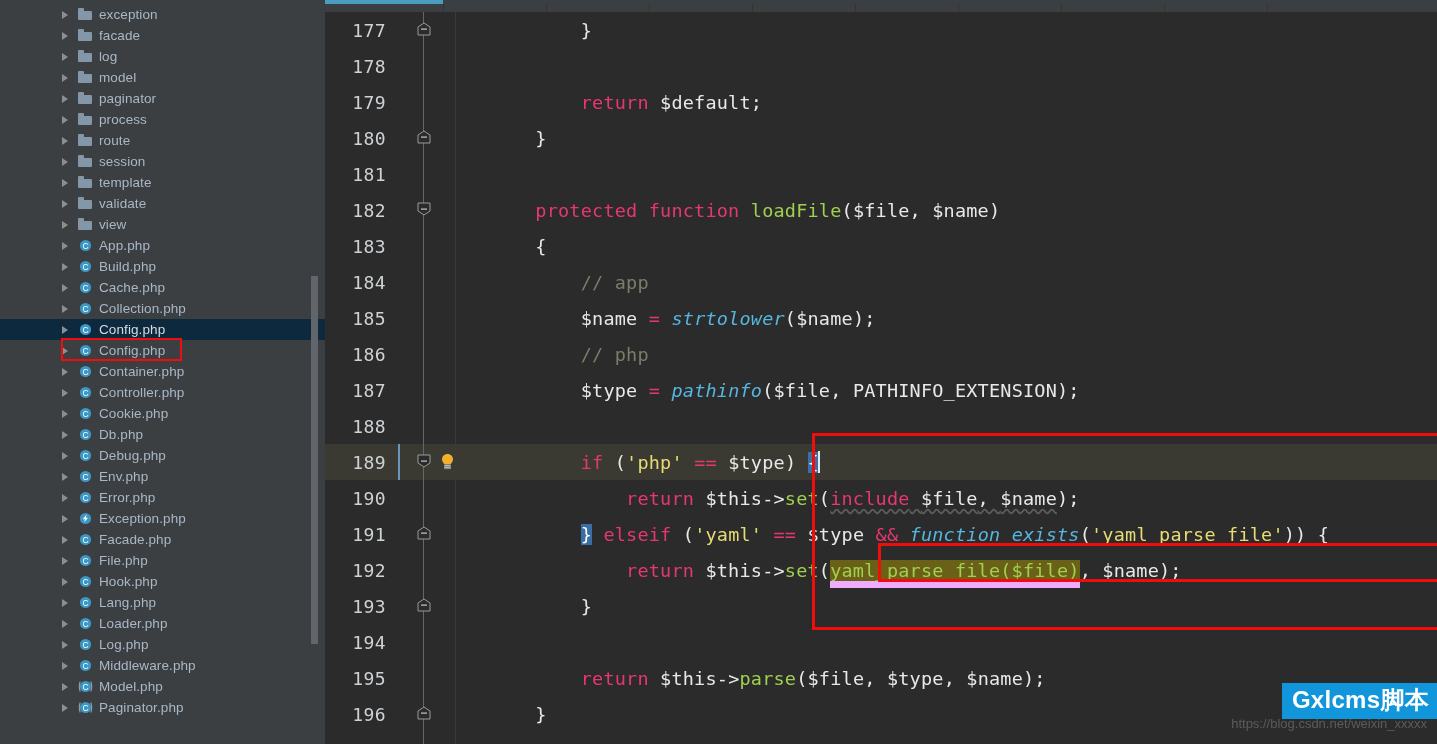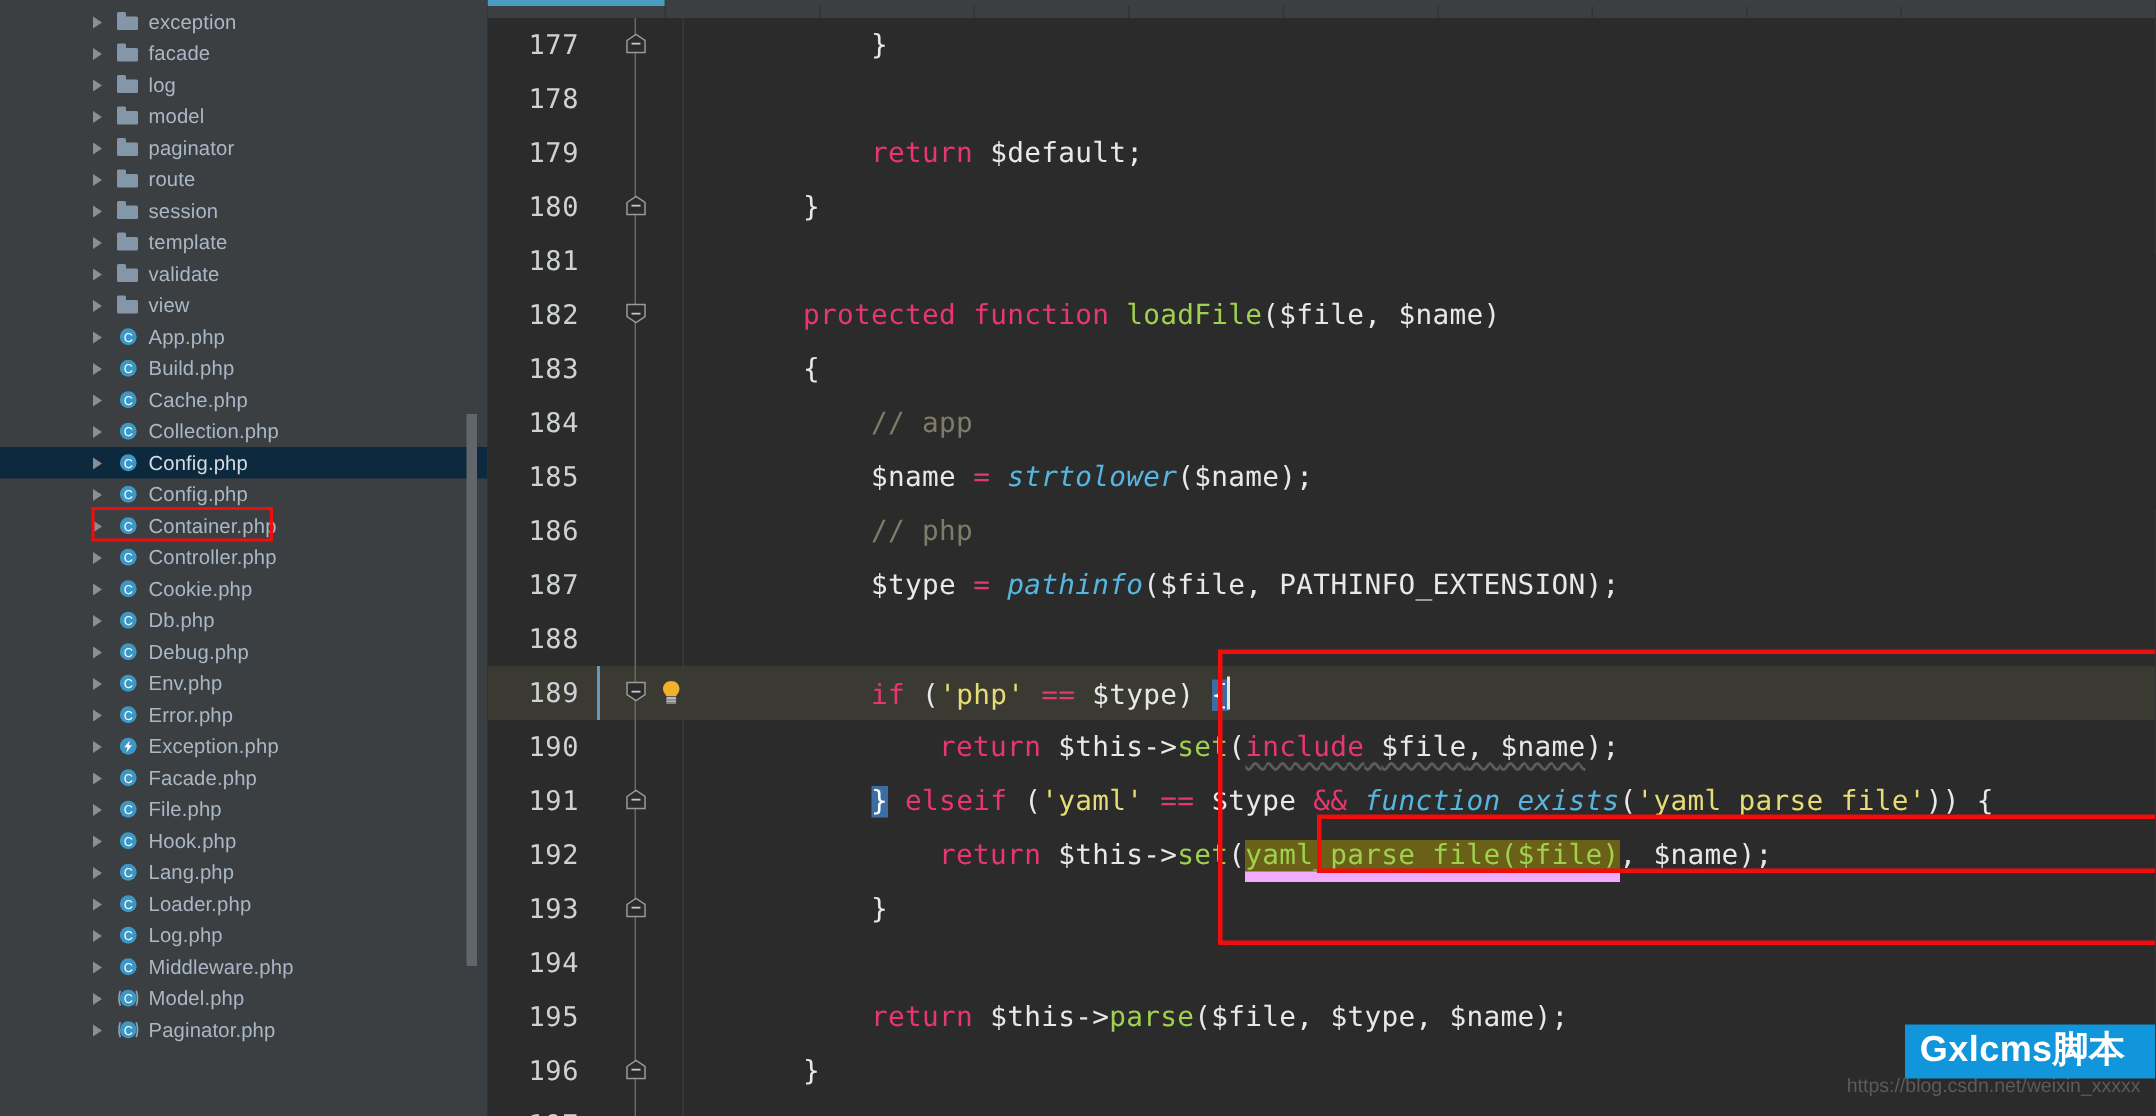--- a/index.html
+++ b/index.html
@@ -225,21 +225,21 @@
     font-family: "Liberation Sans", sans-serif;
     white-space: nowrap;
   }
   #wm-badge {
     position: absolute;
     right: 0px; bottom: 25px;
     background: #1296db;
     color: #ffffff;
     font-size: 24px;
     font-weight: bold;
-    padding: 3px 20px 5px 10px;
+    padding: 3px 8px 5px 10px;
     letter-spacing: .3px;
     font-family: "Liberation Sans", sans-serif;
     line-height: 1.15;
   }
 </style>
 </head>
 <body>
 
 <div id="app">
 
@@ -262,20 +262,25 @@
         </div>
         <div class="tree-row">
           <span class="arrow"></span>
           <span class="ficon folder"></span>
           <span class="tree-label">model</span>
         </div>
         <div class="tree-row">
           <span class="arrow"></span>
           <span class="ficon folder"></span>
           <span class="tree-label">paginator</span>
+        </div>
+        <div class="tree-row">
+          <span class="arrow"></span>
+          <span class="ficon folder"></span>
+          <span class="tree-label">process</span>
         </div>
         <div class="tree-row">
           <span class="arrow"></span>
           <span class="ficon folder"></span>
           <span class="tree-label">route</span>
         </div>
         <div class="tree-row">
           <span class="arrow"></span>
           <span class="ficon folder"></span>
           <span class="tree-label">session</span>

